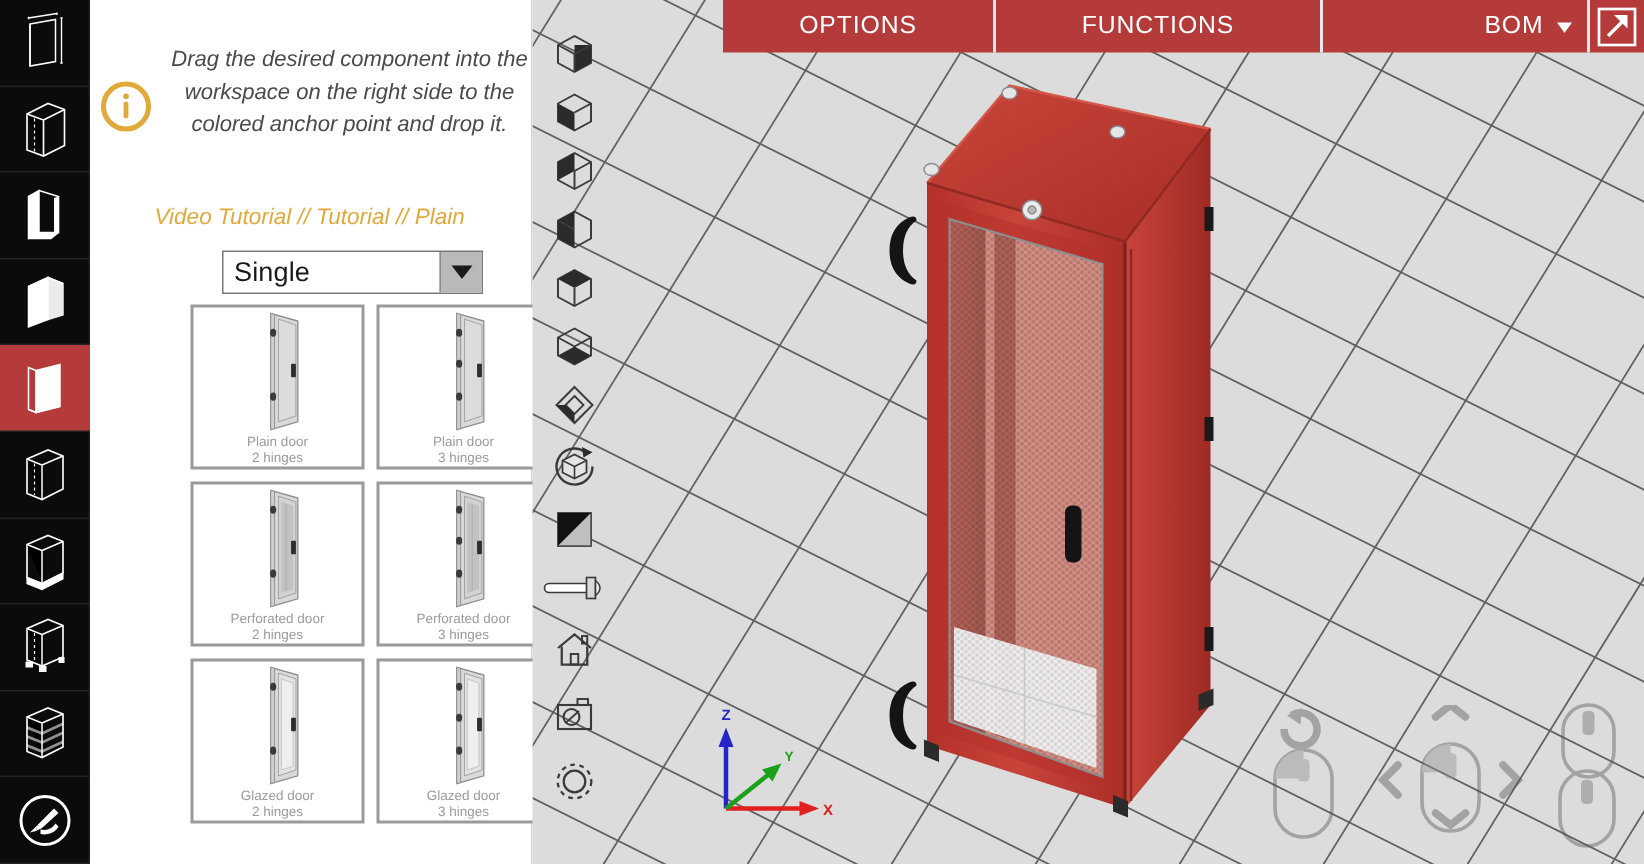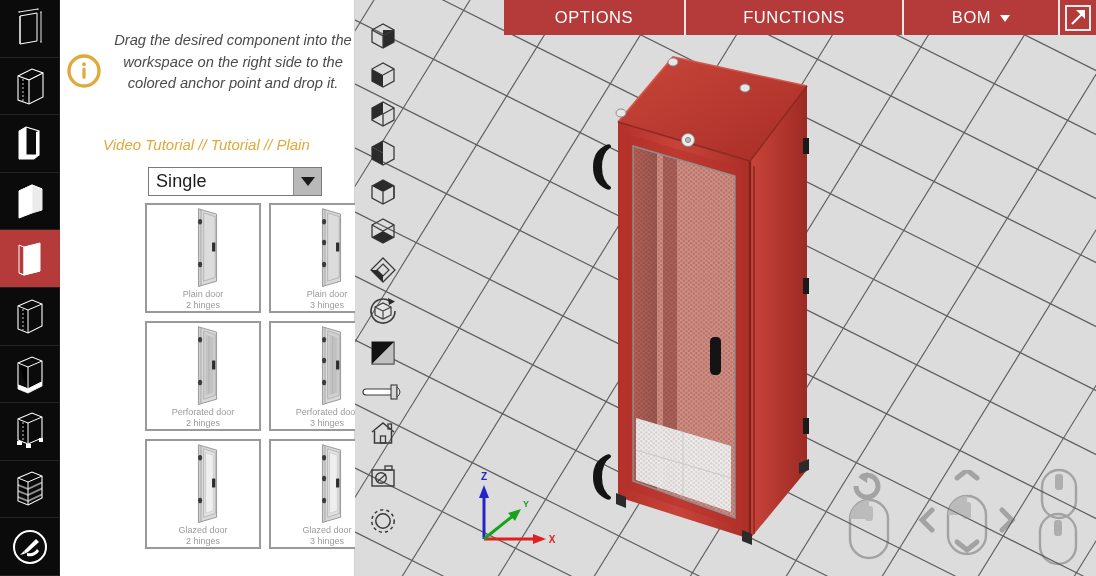--- a/index.html
+++ b/index.html
@@ -78,21 +78,21 @@
   }
   #sel-arrow .tri {
     width: 0; height: 0;
     border-left: 7px solid transparent;
     border-right: 7px solid transparent;
     border-top: 9px solid #1a1a1a;
   }
 
   
   #thumbs {
-    position: absolute; left: 85px; top: 203px;
+    position: absolute; left: 67px; top: 203px;
     width: 240px;
     display: grid;
     grid-template-columns: 116px 116px;
     grid-gap: 8px 8px;
   }
   .card {
     width: 116px; height: 110px;
     border: 2px solid #9a9a9a;
     background: #ffffff;
     position: relative;
@@ -141,21 +141,21 @@
     color: #ffffff;
     font-size: 16.5px;
     letter-spacing: .6px;
     display: flex; align-items: center; justify-content: center;
     border-right: 2px solid #e8e8e8;
     cursor: pointer;
     padding: 0 10px;
   }
   #btn-options   { width: 182px; }
   #btn-functions { width: 218px; }
-  #btn-bom       { width: 156px; gap: 9px; }
+  #btn-bom       { width: 178px; gap: 9px; justify-content: flex-end; }
   #btn-bom .tri {
     width: 0; height: 0;
     border-left: 5.5px solid transparent;
     border-right: 5.5px solid transparent;
     border-top: 7px solid #ffffff;
     margin-top: 2px;
   }
   #btn-expand {
     width: 36px; background: #b53a3a;
     display: flex; align-items: center; justify-content: center;

